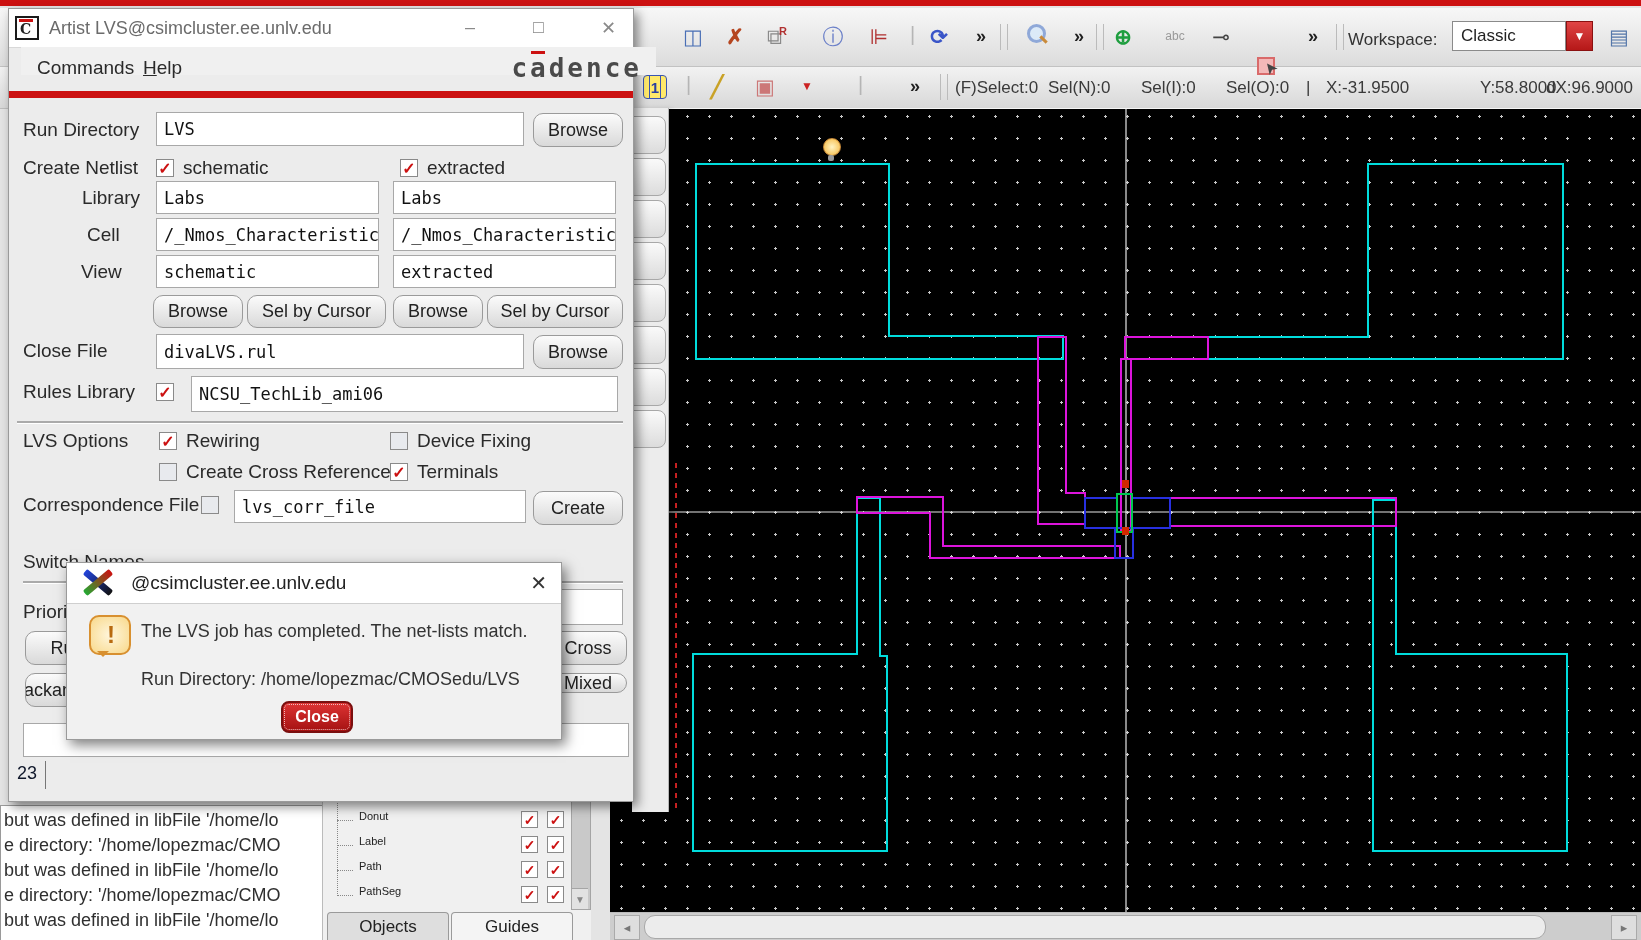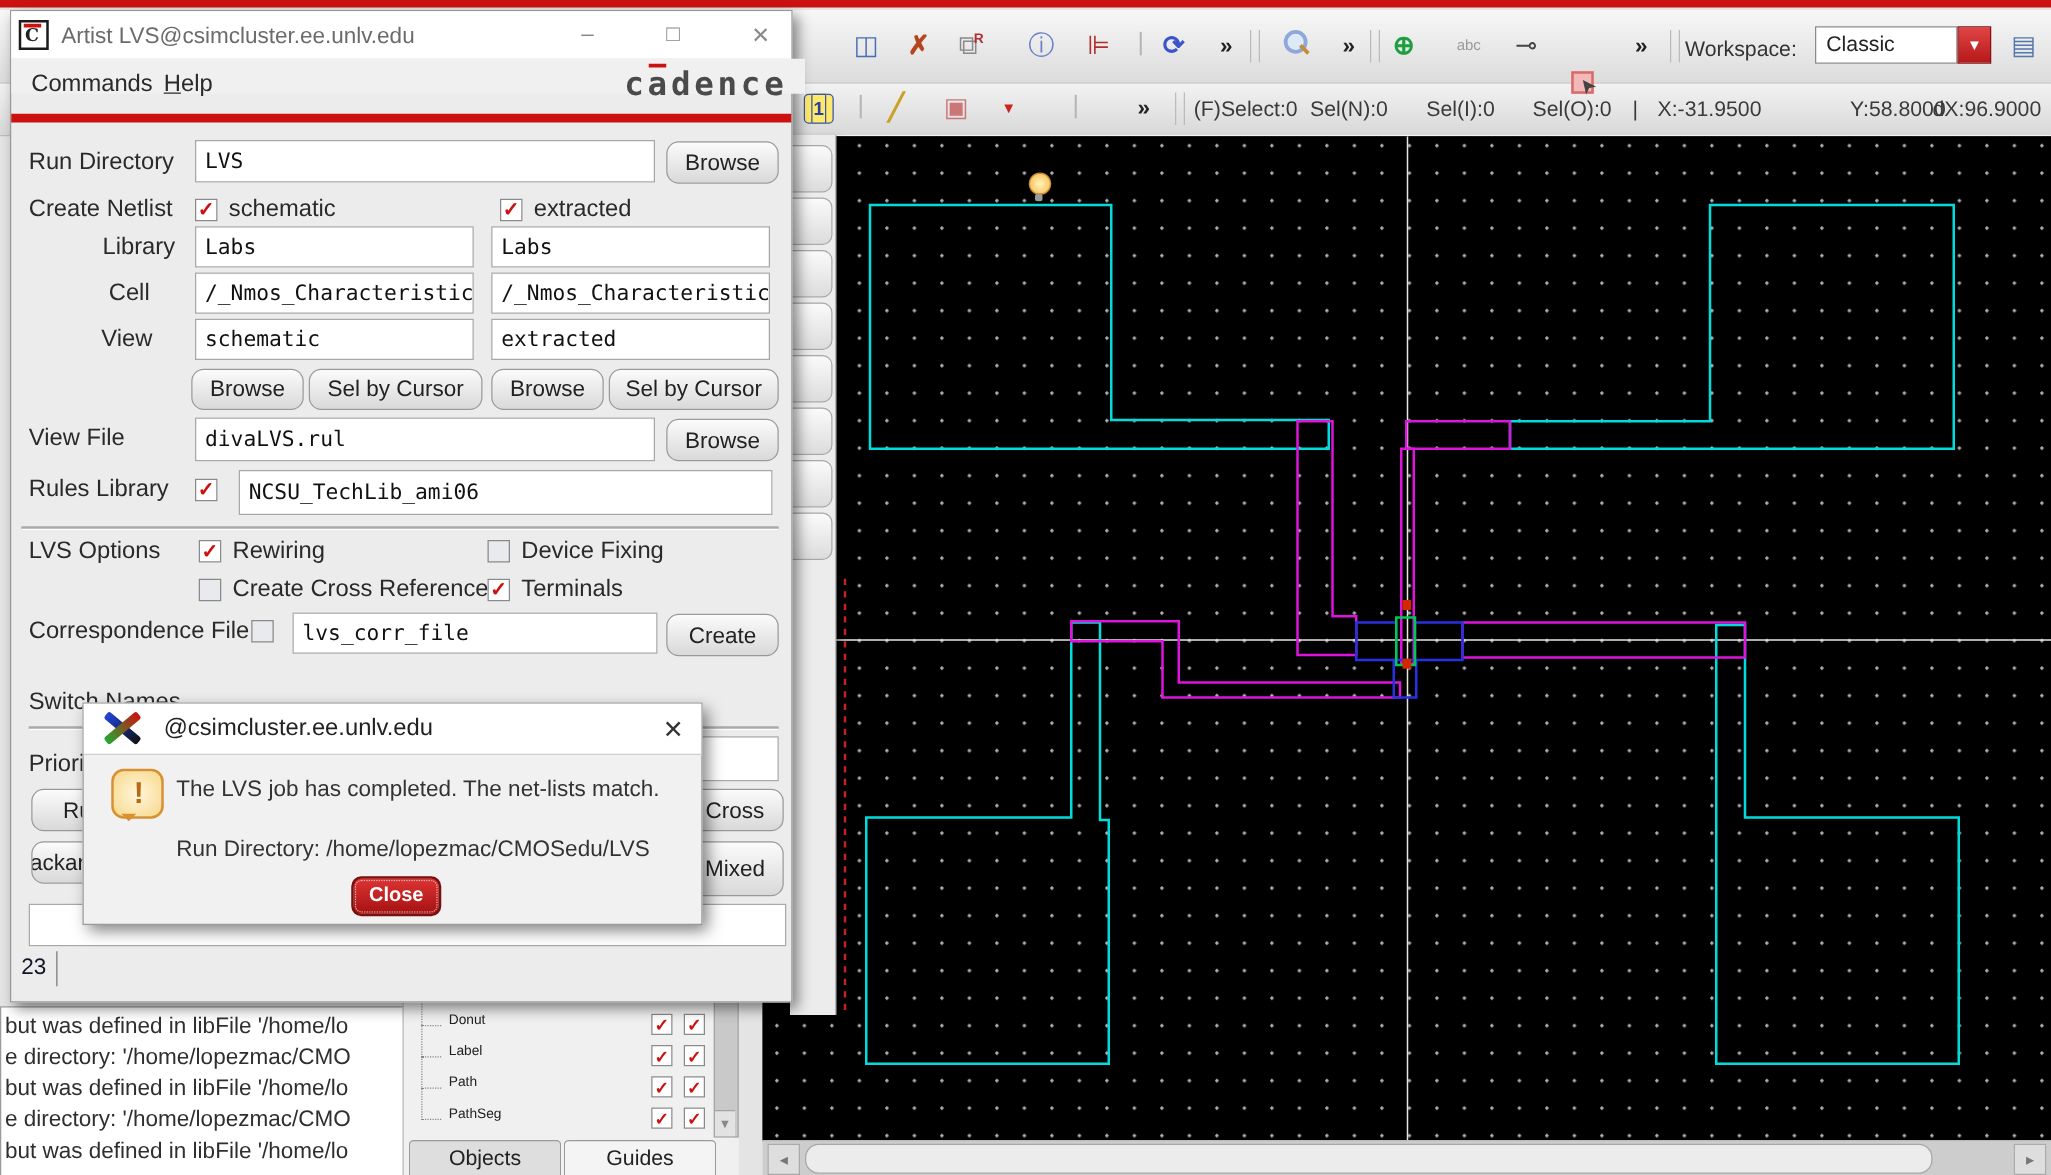--- a/index.html
+++ b/index.html
@@ -47,21 +47,21 @@
         background:linear-gradient(#fafafa,#dcdcdc);}
   
   #lvswin{left:8px;top:8px;width:624px;height:792px;background:#ececec;border:1px solid #9a9a9a;
           box-shadow:4px 5px 10px rgba(0,0,0,.45);z-index:10;}
   #lvs-title{left:0;top:0;width:100%;height:38px;background:#fff;border-bottom:1px solid #d8d8d8;}
   #lvs-appicon{left:6px;top:7px;width:24px;height:24px;border:2px solid #1a1a1a;background:#fff;box-sizing:border-box;}
   #lvs-appicon .bar{position:absolute;left:2px;top:1px;width:14px;height:3px;background:#cc1111;}
   #lvs-appicon .c{position:absolute;left:3px;top:3px;font-weight:bold;font-size:14px;font-family:"DejaVu Serif",serif;}
   #lvs-title .txt{position:absolute;left:40px;top:9px;font-size:18px;color:#6b6b6b;}
   .winctl{position:absolute;top:8px;font-size:18px;color:#8a8a8a;}
-  #lvs-menubar{left:0;top:38px;width:100%;height:28px;background:#f0f0f0;padding-left:11px;}
+  #lvs-menubar{left:12px;top:38px;width:100%;height:28px;background:#f0f0f0;padding-left:11px;}
   .menuitem{position:absolute;top:10px;font-size:19px;color:#2a2a2a;}
   #cadence-logo{position:absolute;right:14px;top:6px;font-size:26px;font-weight:bold;color:#4a4a4a;
                 font-family:"DejaVu Sans Mono",monospace;letter-spacing:3px;}
   #cadence-logo .mac{position:relative;}
   #cadence-logo .mac::before{content:"";position:absolute;left:1px;top:-2px;width:14px;height:3px;background:#cc1111;}
   #lvs-redline{left:0;top:82px;width:100%;height:7px;background:#cc1111;}
   .flabel{position:absolute;font-size:19px;color:#2a2a2a;white-space:nowrap;}
   .tfield{position:absolute;background:#fff;border:1px solid #a8a8a8;font-family:"DejaVu Sans Mono",monospace;
           font-size:17px;color:#111;display:flex;align-items:center;padding-left:7px;box-sizing:border-box;
           overflow:hidden;white-space:nowrap;}
@@ -269,21 +269,21 @@
       </div>
     <div class="tfield" style="left:384px;top:246px;width:223px;height:33px;">
       <span>extracted</span>
       </div>
 
     <div class="gbtn" style="left:144px;top:286px;width:90px;height:33px;">Browse</div>
     <div class="gbtn" style="left:238px;top:286px;width:139px;height:33px;">Sel by Cursor</div>
     <div class="gbtn" style="left:384px;top:286px;width:90px;height:33px;">Browse</div>
     <div class="gbtn" style="left:478px;top:286px;width:136px;height:33px;">Sel by Cursor</div>
 
-    <div class="flabel" style="left:14px;top:331px;">View File</div>
+    <div class="flabel" style="left:14px;top:331px;">Close File</div>
     <div class="tfield" style="left:147px;top:325px;width:368px;height:35px;">
       <span>divaLVS.rul</span>
       </div>
     <div class="gbtn" style="left:524px;top:326px;width:90px;height:34px;">Browse</div>
 
     <div class="flabel" style="left:14px;top:372px;">Rules Library</div>
     <div class="cb" style="left:147px;top:374px;">✓</div>
     <div class="tfield" style="left:182px;top:367px;width:427px;height:36px;">
       <span>NCSU_TechLib_ami06</span>
       </div>
@@ -308,21 +308,21 @@
     <div class="gbtn" style="left:524px;top:482px;width:90px;height:34px;">Create</div>
 
     <div class="flabel" style="left:14px;top:542px;">Switch Names</div>
     <div class="divider" style="left:14px;top:572px;width:600px;"></div>
     <div class="flabel" style="left:14px;top:592px;">Priority</div>
     <div class="tfield" style="left:532px;top:580px;width:82px;height:36px;"></div>
 
     <div class="gbtn" style="left:16px;top:622px;width:84px;height:34px;">Run</div>
     <div class="gbtn" style="left:540px;top:622px;width:78px;height:34px;">Cross</div>
     <div class="gbtn" style="left:16px;top:664px;width:84px;height:34px;">Backannotate</div>
-    <div class="gbtn" style="left:540px;top:664px;width:78px;height:44px;">Mixed</div>
+    <div class="gbtn" style="left:540px;top:664px;width:78px;height:20px;">Mixed</div>
 
     <div class="abs" id="lvs-statusfield"></div>
     <div class="abs" id="lvs-count">23</div>
     <div class="abs" id="lvs-countline"></div>
   </div>
 
   <div class="abs" id="notif">
     <div class="abs" id="notif-title">
       <div class="abs" id="xlogo">
         <span style="left:0;top:10px;background:linear-gradient(90deg,#2244dd,#111);transform:rotate(40deg);"></span>

